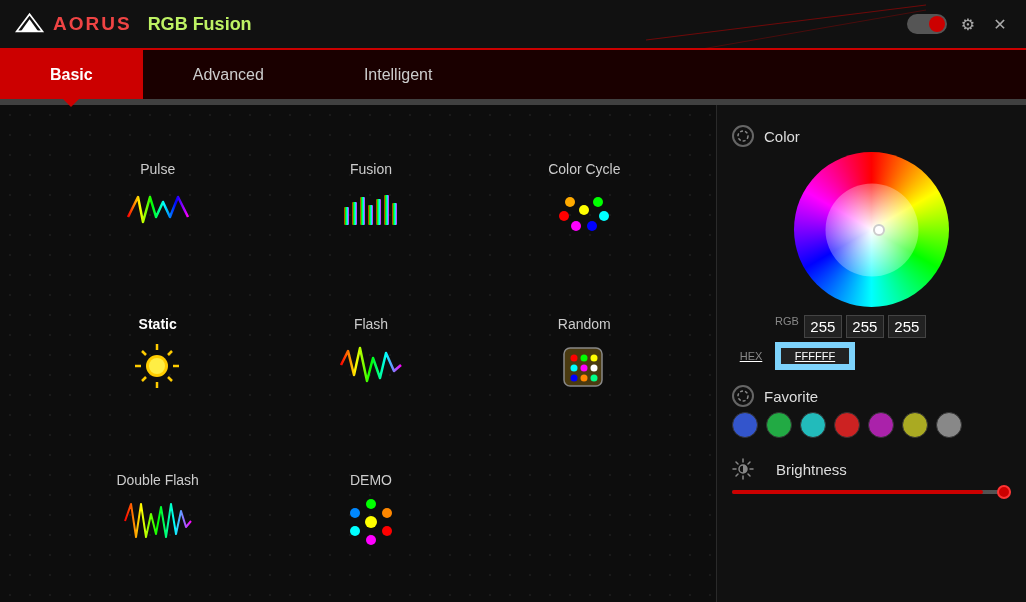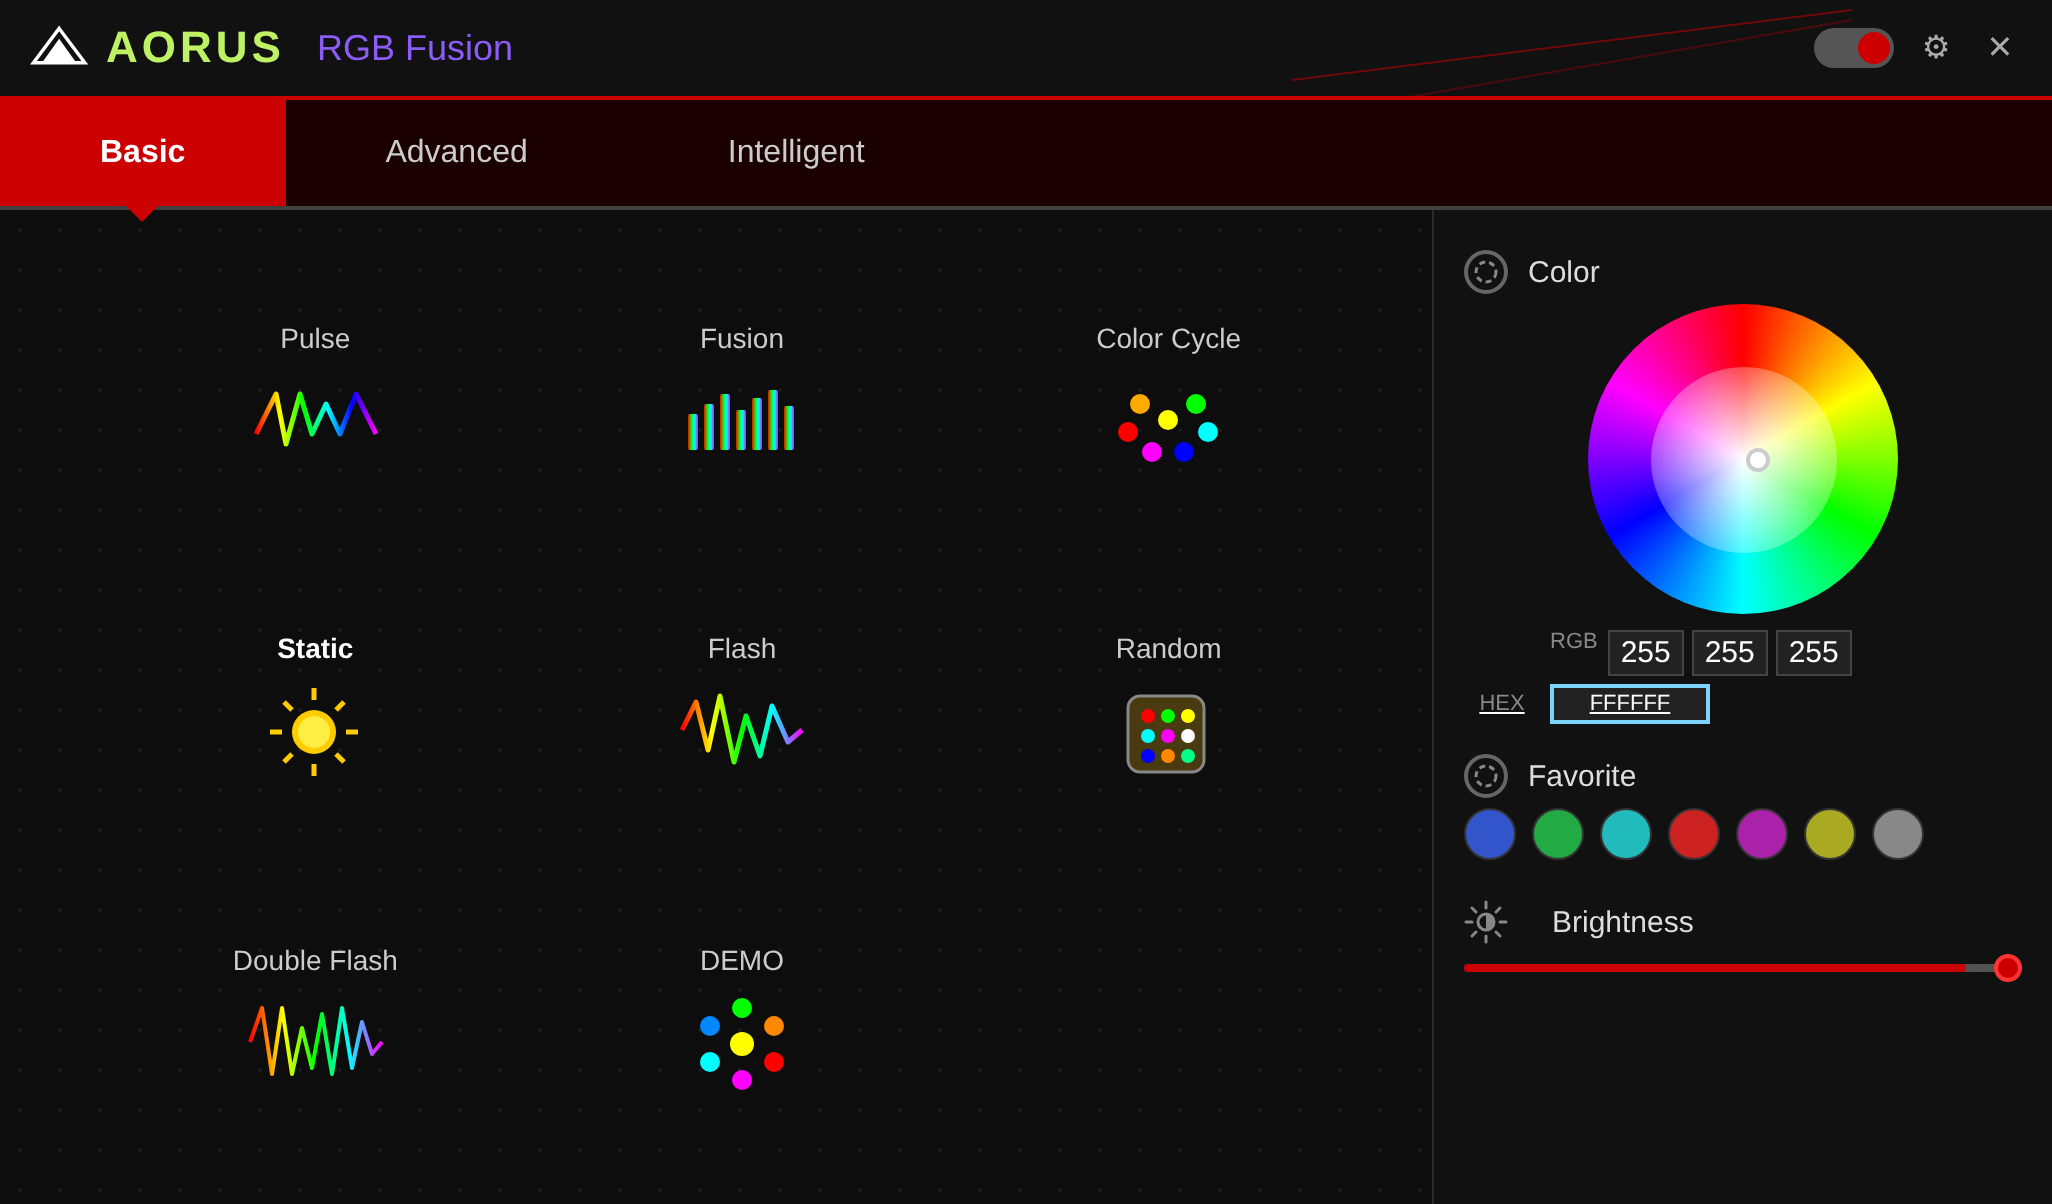--- a/index.html
+++ b/index.html
@@ -26,29 +26,29 @@
     .logo-area {
       display: flex;
       align-items: center;
       gap: 8px;
     }
     .logo-icon {
       width: 30px;
       height: 25px;
     }
     .brand-name {
-      color: #bef264;
-      font-size: 22px;
+      color: #ef4444;
+      font-size: 19px;
       font-weight: 700;
       letter-spacing: 2px;
     }
     .app-title {
-      color: #8b5cf6;
+      color: #bef264;
       font-size: 18px;
-      font-weight: 400;
+      font-weight: 700;
       margin-left: 8px;
     }
     .header-controls {
       display: flex;
       align-items: center;
       gap: 10px;
       margin-left: auto;
     }
     .toggle-switch {
       width: 40px;
@@ -80,21 +80,21 @@
       justify-content: center;
       font-size: 16px;
     }
 
     
     .tab-bar {
       height: 55px;
       background: #1a0000;
       display: flex;
       align-items: stretch;
-      border-bottom: 2px solid #404040;
+      border-bottom: 6px solid #404040;
       position: relative;
     }
     .tab {
       padding: 0 50px;
       display: flex;
       align-items: center;
       justify-content: center;
       cursor: pointer;
       font-size: 16px;
       color: #ccc;
@@ -264,21 +264,21 @@
       align-items: center;
     }
     .hex-label {
       font-size: 11px;
       color: #888;
       width: 38px;
       text-align: center;
     }
     .hex-box {
       background: #222;
-      border: 2px solid #7dd3fc;
+      border: 6px solid #7dd3fc;
       color: #fff;
       font-size: 11px;
       padding: 2px 6px;
       width: 80px;
       text-align: center;
     }
 
     
     .favorite-colors {
       display: flex;

